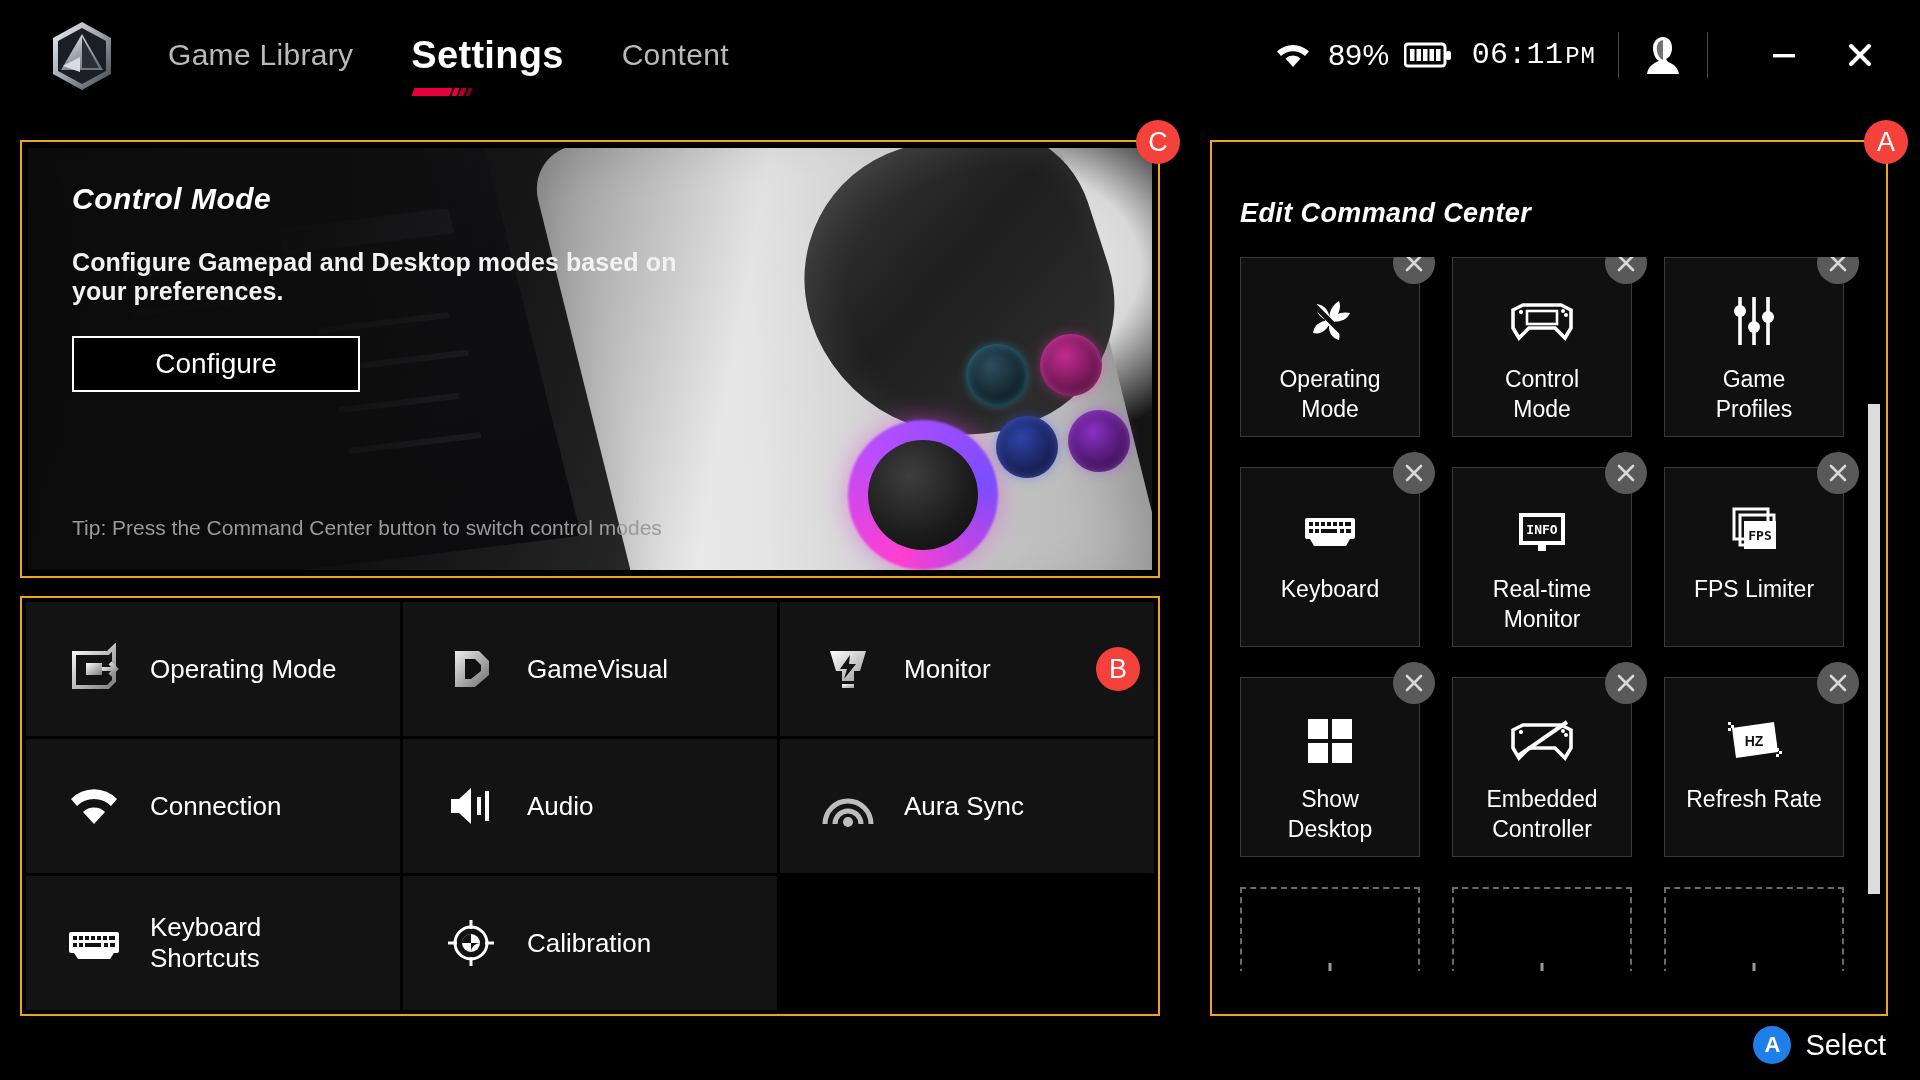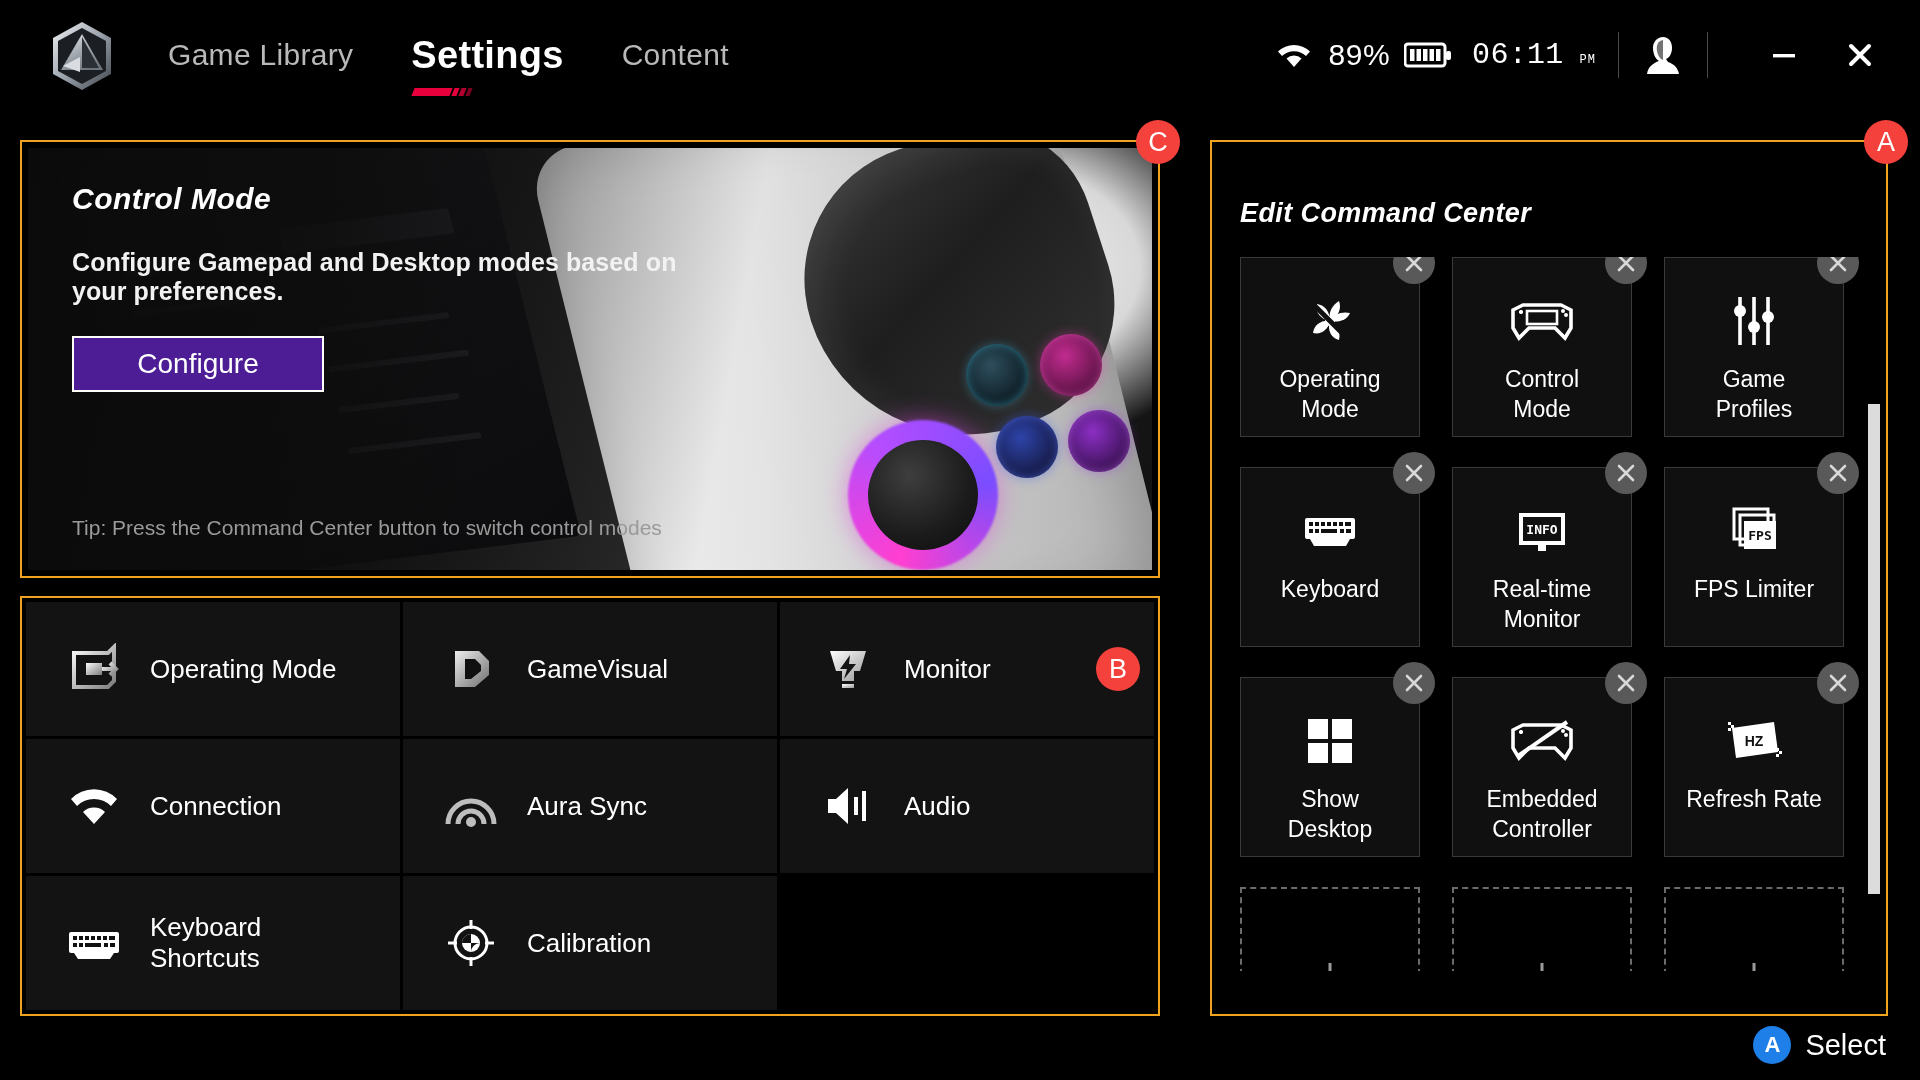--- a/index.html
+++ b/index.html
@@ -41,21 +41,21 @@
 
   .status-area {
     position:absolute; right:28px; top:0; height:110px;
     display:flex; align-items:center; gap:0px;
   }
   .st-item { display:flex; align-items:center; }
   .wifi-icon { margin-right:16px; }
   .battery-pct { font-size:30px; letter-spacing:.5px; margin-right:14px; }
   .battery-icon { margin-right:20px; }
   .clock { font-size:30px; letter-spacing:.3px; display:flex; align-items:baseline;font-family:Liberation Mono, monospace; }
-  .clock .ampm { font-size:12px; margin-left:16px; letter-spacing:1px;}
+  .clock .ampm { font-size:24px; margin-left:2px; letter-spacing:1px;}
   .divider-v { width:1px; height:46px; background:#4a4a4a; margin:0 22px; }
   .avatar-btn { width:44px; height:46px; display:flex; align-items:center; justify-content:center; cursor:pointer;}
   .win-btn { width:56px; height:56px; display:flex; align-items:center; justify-content:center; cursor:pointer; }
   .min-btn { margin-left:26px; }
   .close-btn { margin-left:20px; margin-right:4px; }
 
   
   .panel-left-top {
     position:absolute; left:20px; top:140px; width:1140px; height:438px;
     border:2px solid #f0a31e; background:#000;
@@ -121,21 +121,21 @@
     position:absolute; inset:0;
     background:linear-gradient(100deg, rgba(10,10,10,.95) 0%, rgba(12,12,12,.88) 26%, rgba(14,14,14,.35) 46%, rgba(0,0,0,0) 62%);
   }
   .hero-content { position:absolute; left:44px; top:34px; width:620px; }
   .hero-title {
     font-size:30px; font-weight:bold; font-style:italic; letter-spacing:.5px;
     margin-bottom:32px;
   }
   .hero-desc { font-size:25px; color:#f2f2f2; margin-bottom:30px; letter-spacing:.1px;font-weight:bold;}
   .configure-btn {
-    width:252px; height:56px; border:2px solid #ffffff; background:#4c1d95;
+    width:288px; height:56px; border:2px solid #ffffff; background:#000000;
     display:flex; align-items:center; justify-content:center;
     font-size:28px; color:#fff; cursor:pointer;
   }
   .hero-tip {
     position:absolute; left:44px; bottom:30px; font-size:21px; color:#9a9a9a;
   }
 
   .panel-left-bottom {
     position:absolute; left:20px; top:596px; width:1140px; height:420px;
     border:2px solid #f0a31e; background:#000; padding:4px;
@@ -395,40 +395,40 @@
         <svg width="52" height="44" viewBox="0 0 52 44">
           <path d="M26 40 L15 28 A16 16 0 0 1 37 28 Z" fill="#fff"></path>
           <path d="M3 15 A32 32 0 0 1 49 15 L43 22 A24 24 0 0 0 9 22 Z" fill="#fff"></path>
         </svg>
       </span>
       <span class="cell-label">Connection</span>
     </div>
 
     <div class="grid-cell">
       <span class="cell-icon">
+        <svg width="52" height="46" viewBox="0 0 52 46">
+          <path d="M6 16 L14 16 L26 5 L26 41 L14 30 L6 30 Z" fill="#fff"></path>
+          <rect x="32" y="14" width="4" height="18" fill="#fff"></rect>
+          <rect x="40" y="8" width="4" height="30" fill="#fff"></rect>
+        </svg>
+      </span>
+      <span class="cell-label">Audio</span>
+    </div>
+
+    <div class="grid-cell">
+      <span class="cell-icon">
         <svg width="54" height="44" viewBox="0 0 54 44">
           <g fill="none" stroke="#bdbdbd" stroke-width="5">
             <path d="M4 40 A23 23 0 0 1 50 40"></path>
             <path d="M14 40 A13 13 0 0 1 40 40"></path>
           </g>
           <circle cx="27" cy="38" r="5" fill="#bdbdbd"></circle>
         </svg>
       </span>
       <span class="cell-label">Aura Sync</span>
-    </div>
-
-    <div class="grid-cell">
-      <span class="cell-icon">
-        <svg width="52" height="46" viewBox="0 0 52 46">
-          <path d="M6 16 L14 16 L26 5 L26 41 L14 30 L6 30 Z" fill="#fff"></path>
-          <rect x="32" y="14" width="4" height="18" fill="#fff"></rect>
-          <rect x="40" y="8" width="4" height="30" fill="#fff"></rect>
-        </svg>
-      </span>
-      <span class="cell-label">Audio</span>
     </div>
 
     <div class="grid-cell">
       <span class="cell-icon">
         <svg width="56" height="42" viewBox="0 0 56 42">
           <rect x="3" y="10" width="50" height="21" rx="2" fill="#fff"></rect>
           <g fill="#111">
             <rect x="7" y="14" width="4" height="4"></rect>
               <rect x="13" y="14" width="4" height="4"></rect>
             <rect x="19" y="14" width="4" height="4"></rect>

